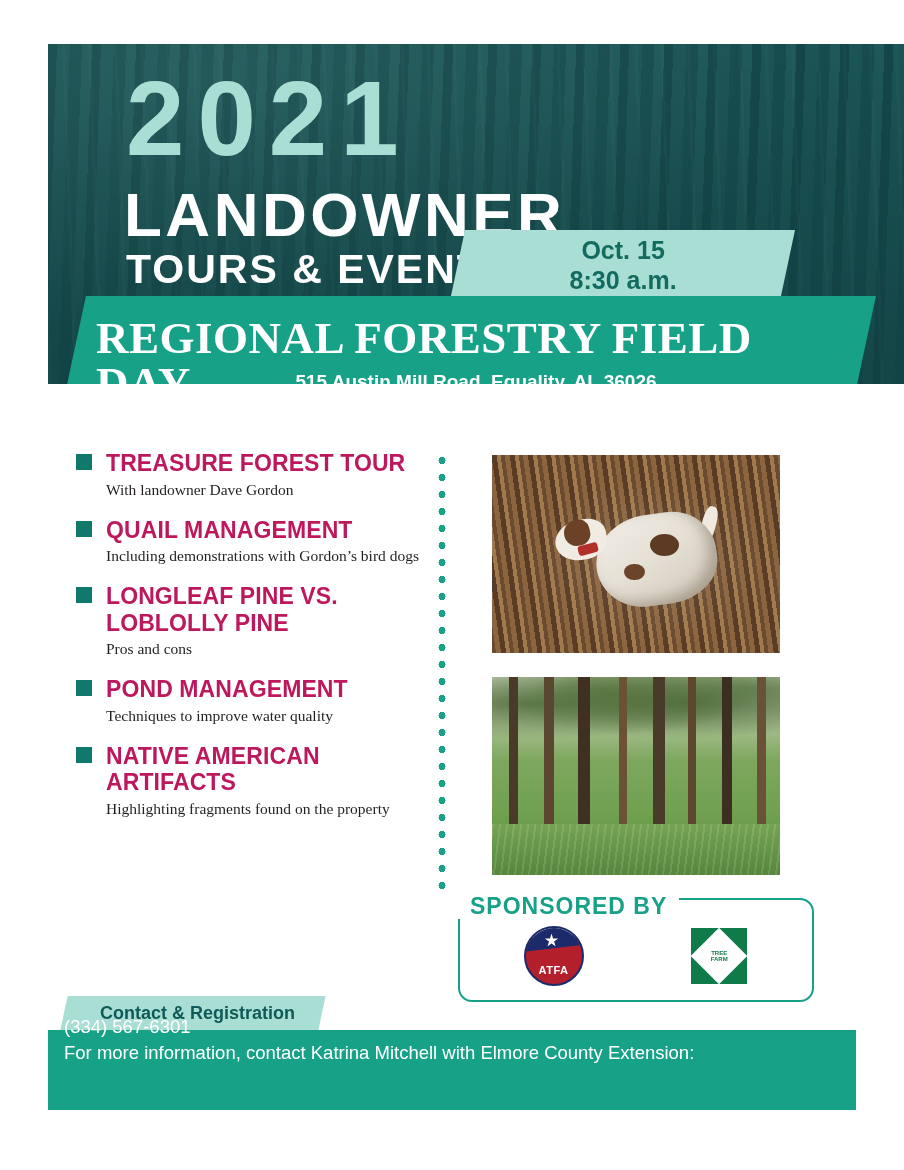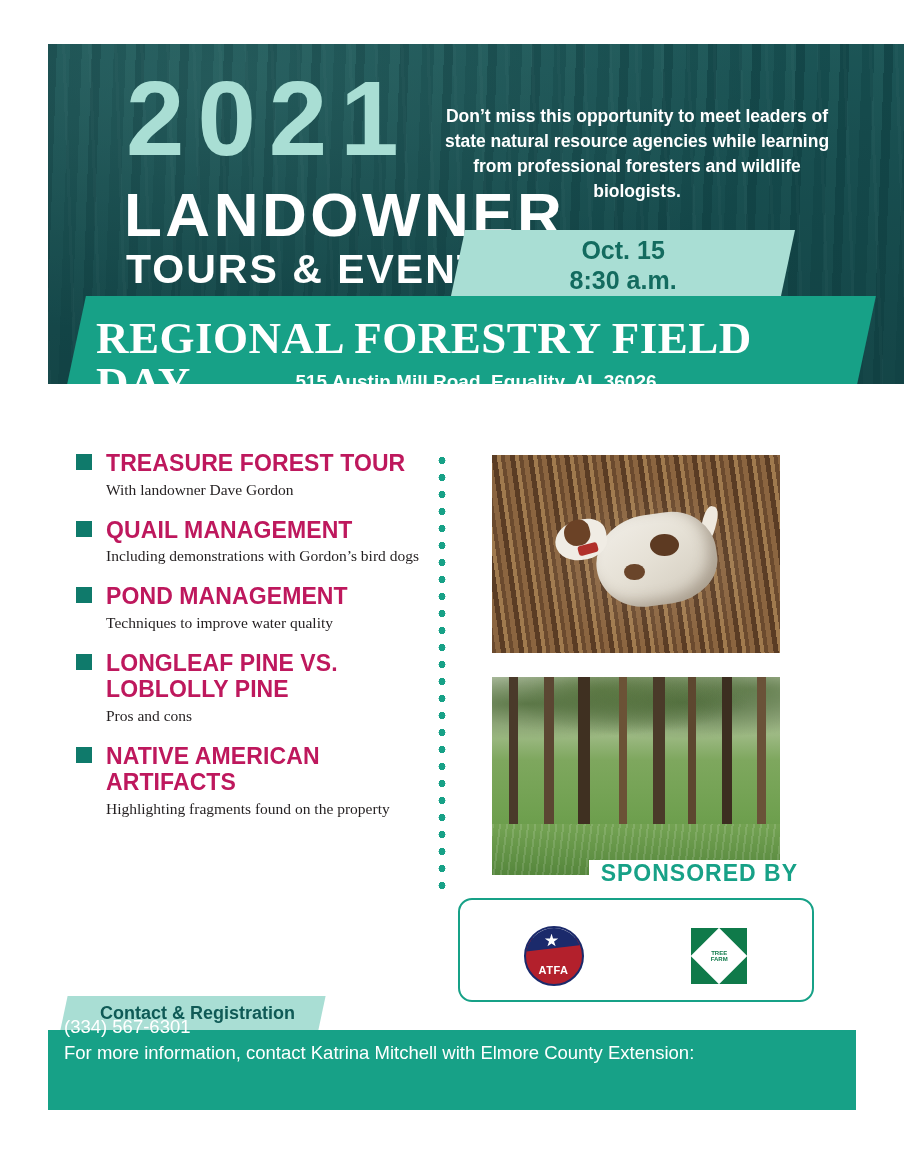--- a/index.html
+++ b/index.html
@@ -300,23 +300,23 @@
     left: 458px;
     top: 898px;
     width: 352px;
     height: 100px;
     border: 2px solid #17a187;
     border-radius: 14px;
   }
   .sponsor-title {
     position: absolute;
     left: 458px;
-    top: 860px;
+    top: 893px;
     width: 352px;
-    text-align: right;
+    text-align: left;
   }
   .sponsor-title span {
     background: #ffffff;
     padding: 0 12px;
     color: #17a187;
     font-weight: 700;
     font-size: 23px;
     letter-spacing: 1px;
   }
   .logos {
@@ -448,21 +448,20 @@
 </head>
 <body>
 
 <div class="hero">
   <div class="hero-photo"></div>
   <div class="hero-tealwash"></div>
 
   <div class="year">2021</div>
   <div class="landowner">LANDOWNER</div>
   <div class="tours">TOURS &amp; EVENTS</div>
-  <div class="blurb">Don’t miss this opportunity to meet leaders of state natural resource agencies while learning from professional foresters and wildlife biologists.</div>
 
   <div class="date-banner">
     <div class="date-banner-inner">
       <div class="date-line1">Oct. 15</div>
       <div class="date-line2">8:30 a.m.</div>
     </div>
   </div>
 
   <div class="title-band">
       <div class="title-band-fix"></div>
@@ -477,27 +476,27 @@
     <div class="agenda-title">TREASURE FOREST TOUR</div>
     <div class="agenda-sub">With landowner Dave Gordon</div>
   </div>
   <div class="agenda-item">
     <span class="bullet"></span>
     <div class="agenda-title">QUAIL MANAGEMENT</div>
     <div class="agenda-sub">Including demonstrations with Gordon’s bird dogs</div>
   </div>
   <div class="agenda-item">
     <span class="bullet"></span>
+    <div class="agenda-title">LONGLEAF PINE VS. LOBLOLLY PINE</div>
+    <div class="agenda-sub">Pros and cons</div>
+  </div>
+  <div class="agenda-item">
+    <span class="bullet"></span>
     <div class="agenda-title">POND MANAGEMENT</div>
     <div class="agenda-sub">Techniques to improve water quality</div>
-  </div>
-  <div class="agenda-item">
-    <span class="bullet"></span>
-    <div class="agenda-title">LONGLEAF PINE VS. LOBLOLLY PINE</div>
-    <div class="agenda-sub">Pros and cons</div>
   </div>
   <div class="agenda-item">
     <span class="bullet"></span>
     <div class="agenda-title">NATIVE AMERICAN ARTIFACTS</div>
     <div class="agenda-sub">Highlighting fragments found on the property</div>
   </div>
 </div>
 
 <div class="dot-divider"></div>
 

